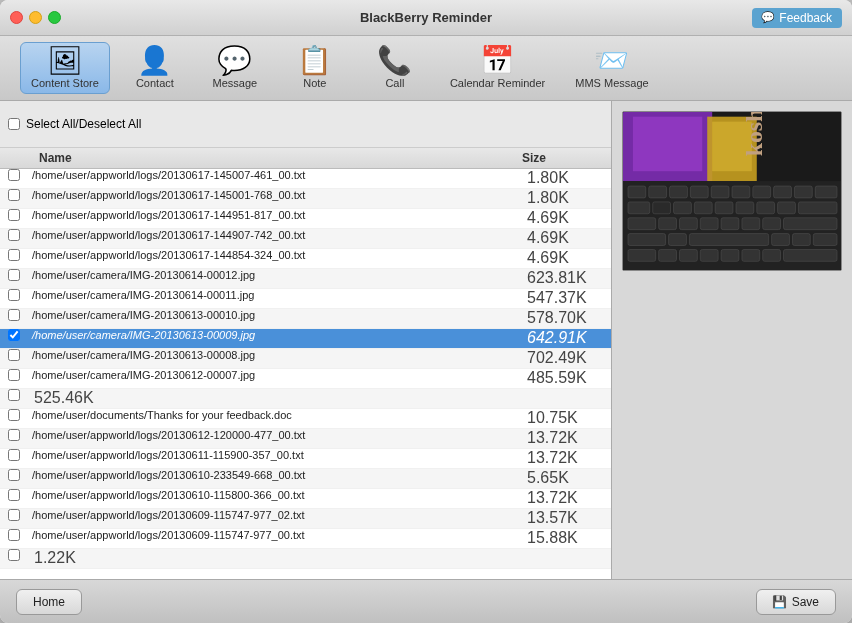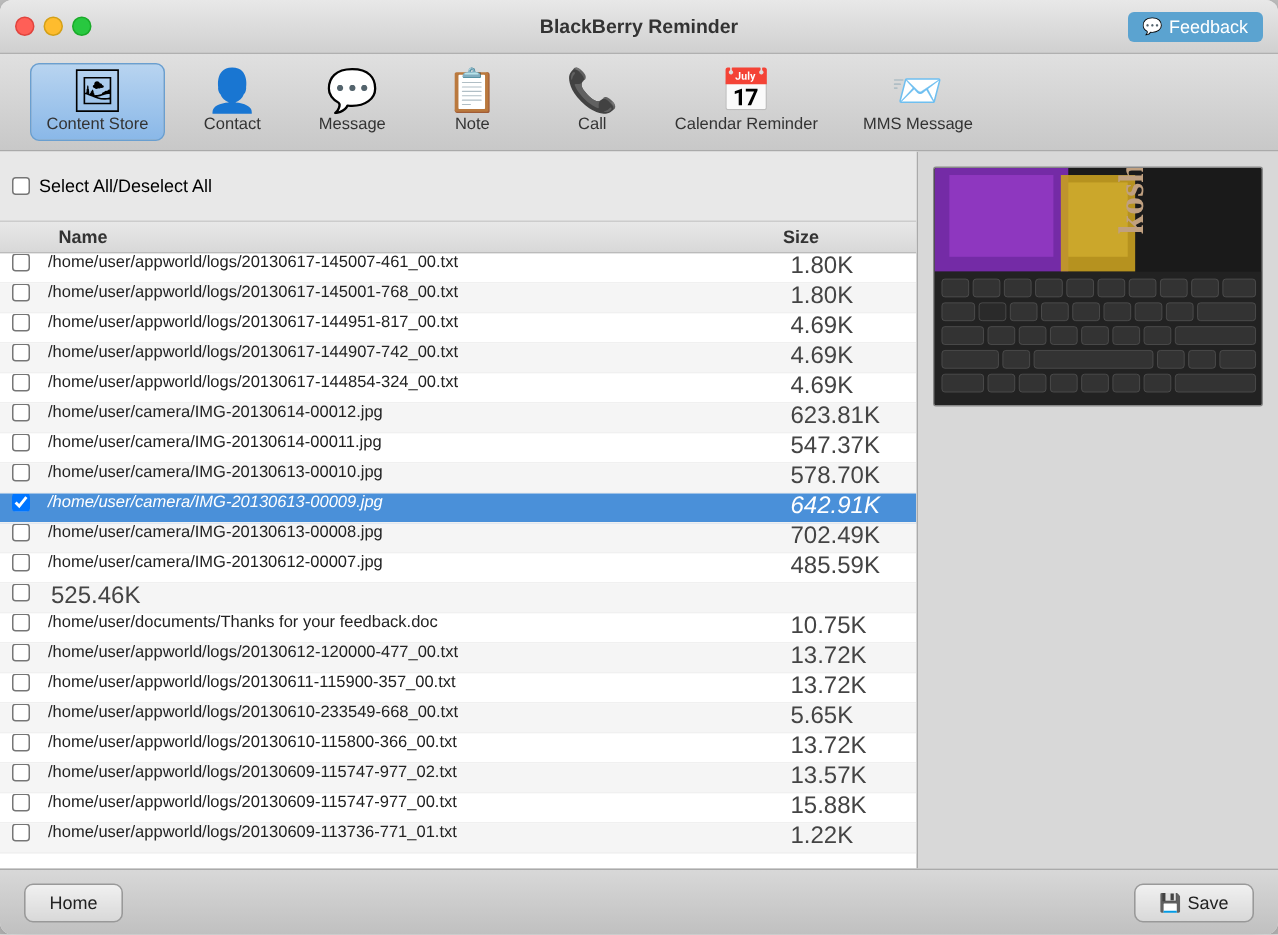--- a/index.html
+++ b/index.html
@@ -442,21 +442,20 @@
       <div class="file-check">
         <input type="checkbox" style="">
       </div>
       <div class="file-name">/home/user/appworld/logs/20130609-115747-977_00.txt</div>
       <div class="file-size">15.88K</div>
     </div>
             <div class="file-row">
       <div class="file-check">
         <input type="checkbox" style="">
       </div>
-      <div class="file-name">/home/user/appworld/logs/20130609-113736-771_01.txt</div>
       <div class="file-size">1.22K</div>
     </div>
           </div>
       </div>
     </div>
 
     <div class="preview-panel">
       <div class="preview-image">
         <svg class="preview-svg" viewBox="0 0 220 160" xmlns="http://www.w3.org/2000/svg">
 

